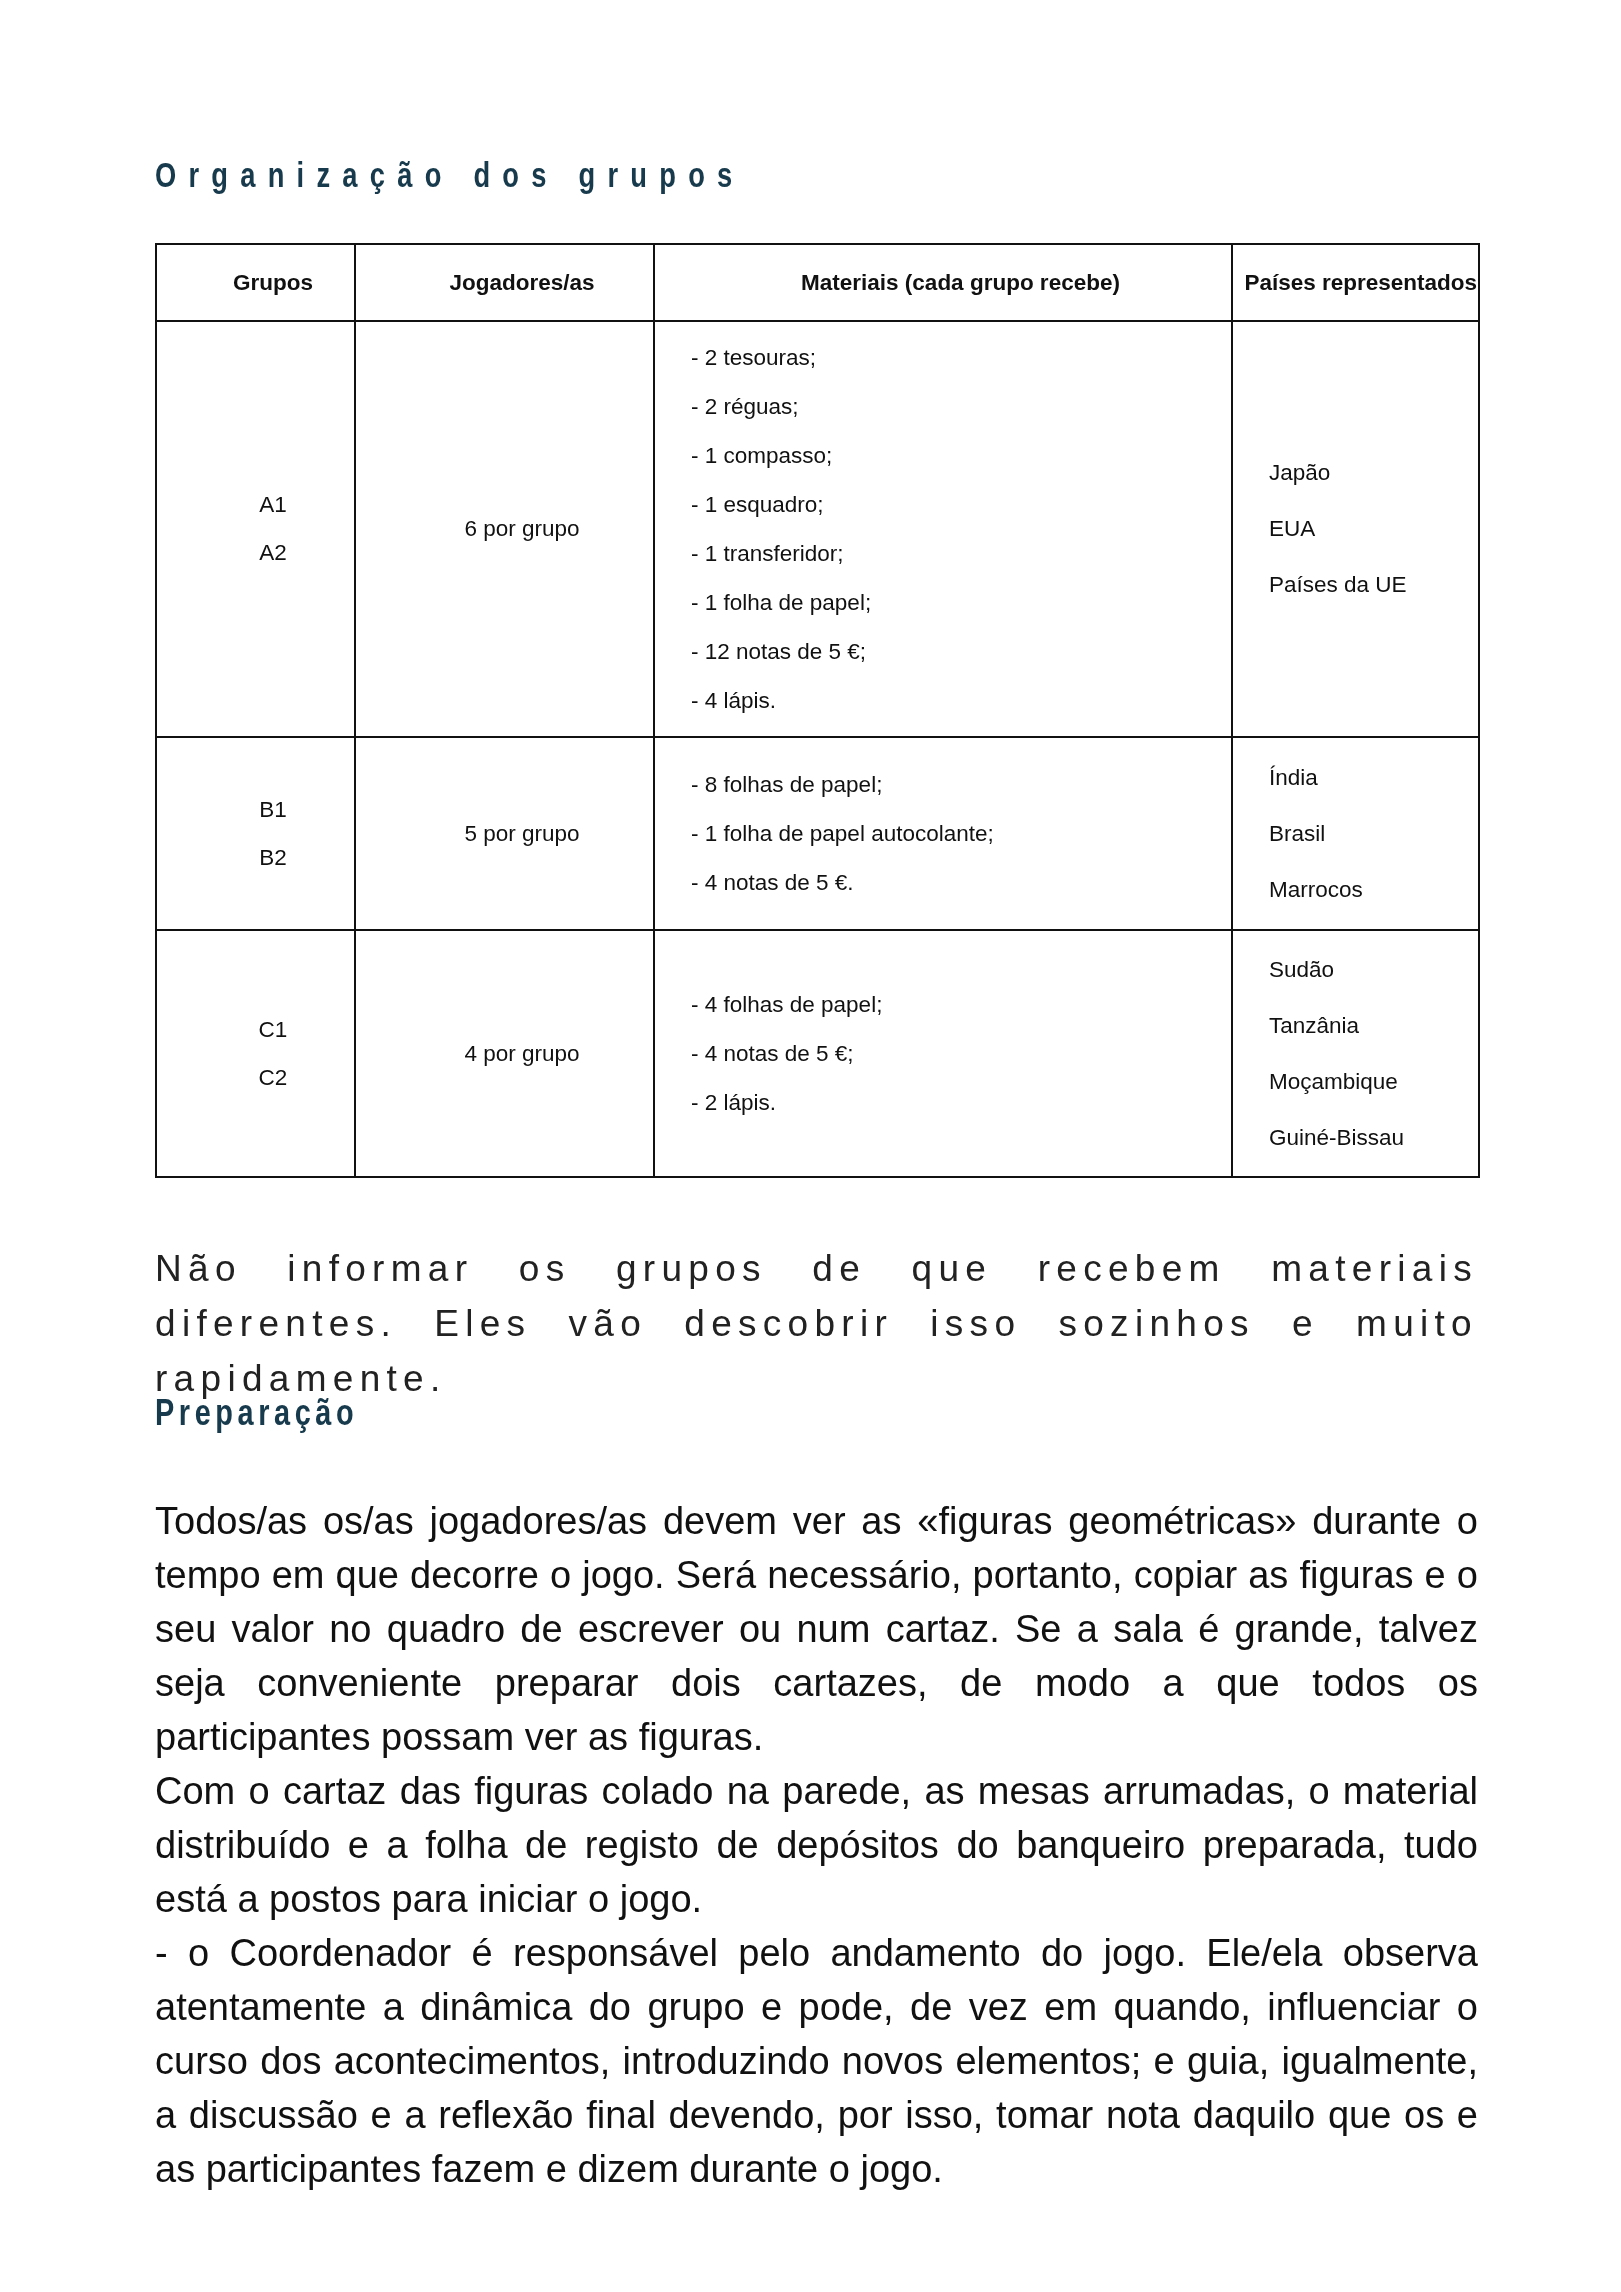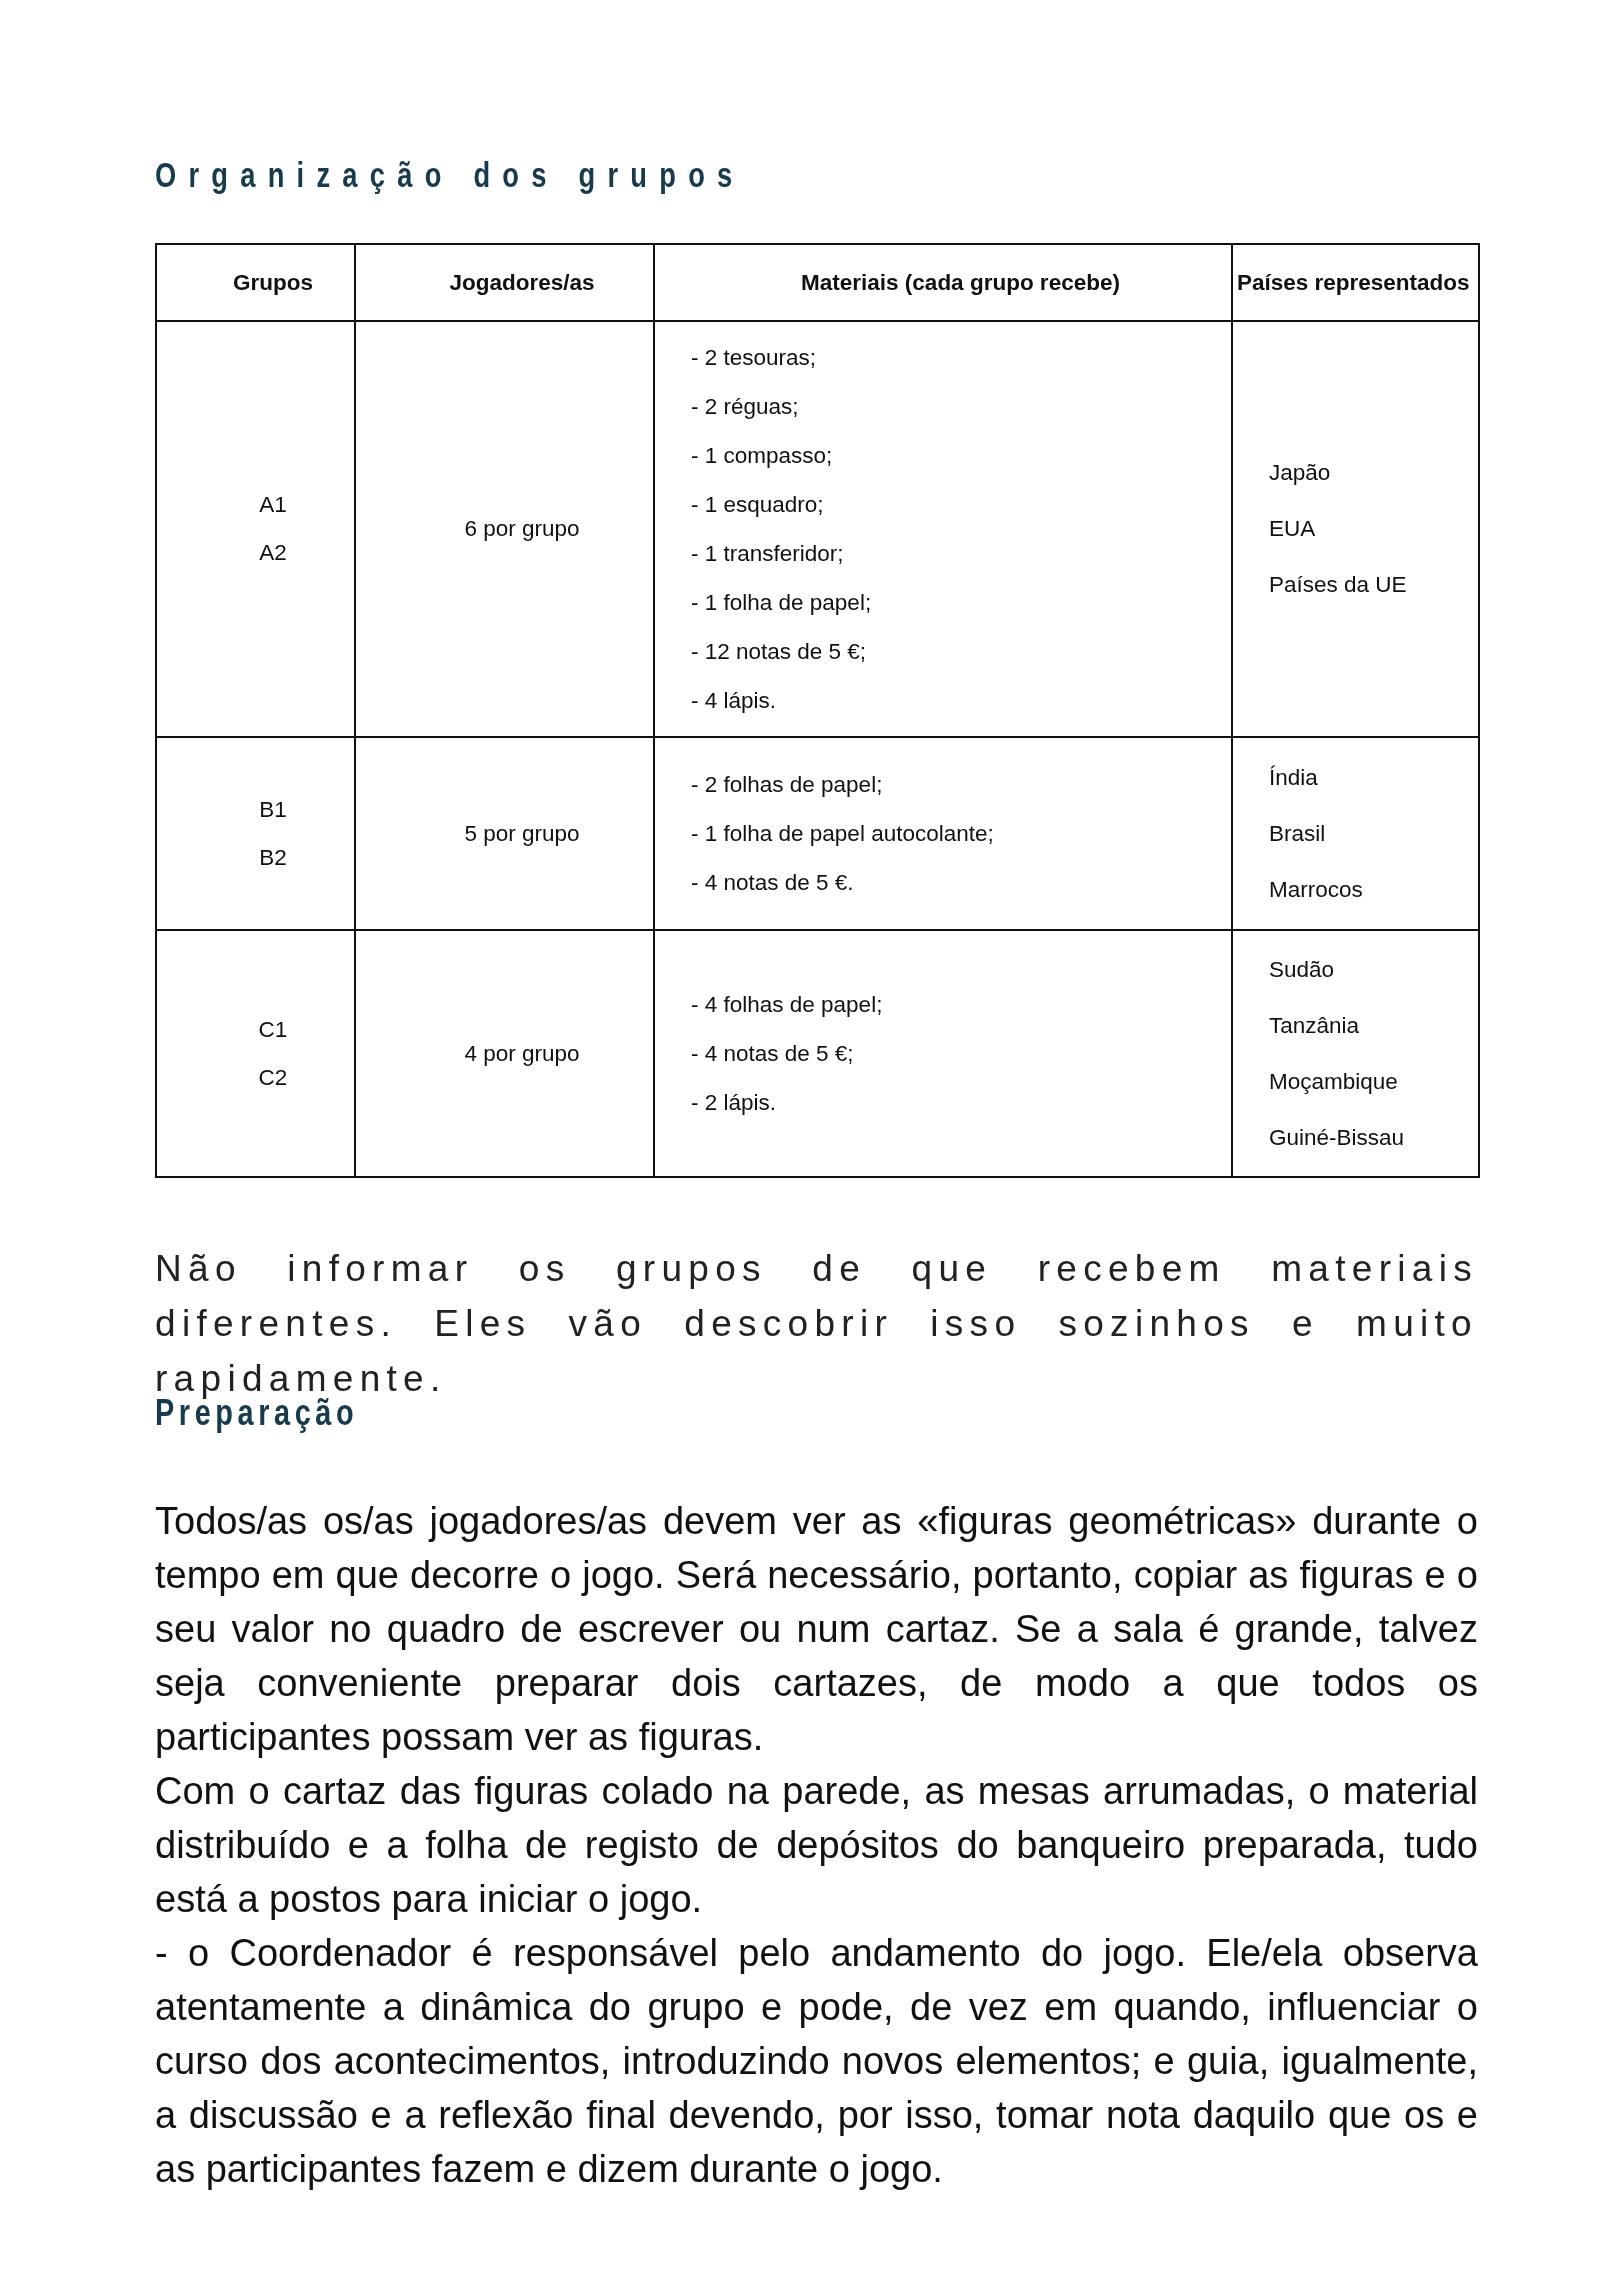--- a/index.html
+++ b/index.html
@@ -49,21 +49,21 @@
 <div class="page">
 
   <div class="h-title">Organização dos grupos</div>
 
   <table class="groups">
     <thead>
       <tr>
         <th class="col-g">Grupos</th>
         <th class="col-j">Jogadores/as</th>
         <th class="col-m" style="text-align:center">Materiais (cada grupo recebe)</th>
-        <th class="col-p" style="text-align:left;padding-left:4px">Países representados</th>
+        <th class="col-p" style="text-align:right;padding-left:4px">Países representados</th>
       </tr>
     </thead>
     <tbody>
       <tr class="rowA">
         <td class="col-g stack-g">
           <div>A1</div>
           <div>A2</div>
         </td>
         <td class="col-j">6 por grupo</td>
         <td class="col-m mat">
@@ -82,21 +82,21 @@
           <div>Países da UE</div>
         </td>
       </tr>
       <tr class="rowB">
         <td class="col-g stack-g">
           <div>B1</div>
           <div>B2</div>
         </td>
         <td class="col-j">5 por grupo</td>
         <td class="col-m mat">
-          <div>- 2 folhas de papel;</div>
+          <div>- 8 folhas de papel;</div>
           <div>- 1 folha de papel autocolante;</div>
           <div>- 4 notas de 5 €.</div>
         </td>
         <td class="col-p cty">
           <div>Índia</div>
           <div>Brasil</div>
           <div>Marrocos</div>
         </td>
       </tr>
       <tr class="rowC">

